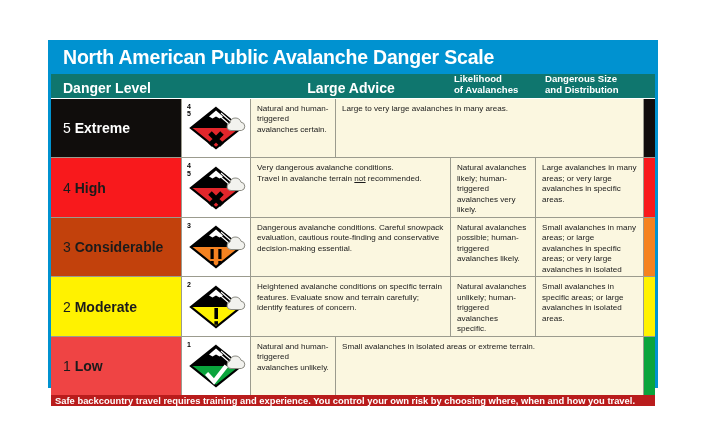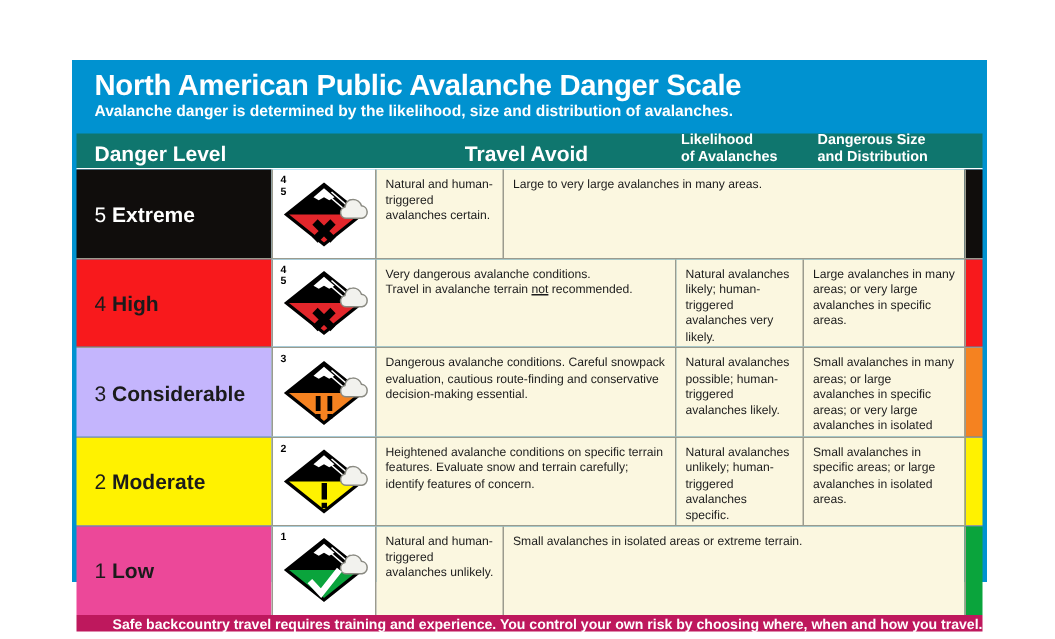--- a/index.html
+++ b/index.html
@@ -157,49 +157,48 @@
 
   
   .stripe {
     width: 11px;
     flex: none;
     border-left: 1px solid #9b9b8e;
   }
 
   
   .footer-band {
-    background: #be185d;
+    background: #b91c1c;
     height: 24px;
     display: flex;
     align-items: center;
-    padding-left: 24px;
+    padding-left: 4px;
     box-sizing: border-box;
   }
   .footer-text {
     color: #ffffff;
     font-size: 9.4px;
     font-weight: bold;
     white-space: nowrap;
   }
 </style>
 </head>
 <body>
 
 <div id="stage">
   <div class="poster">
 
     <div class="title-band">
       <div class="main-title">North American Public Avalanche Danger Scale</div>
-      <div class="sub-title">Avalanche danger is determined by the likelihood, size and distribution of avalanches.</div>
     </div>
     <div class="rule"></div>
 
     <div class="col-head">
       <div class="ch ch-danger">Danger Level</div>
-      <div class="ch ch-advice">Travel Avoid</div>
+      <div class="ch ch-advice">Large Advice</div>
       <div class="ch ch-likely">
         <div>Likelihood</div>
         <div>of Avalanches</div>
       </div>
       <div class="ch ch-size">
         <div>Dangerous Size</div>
         <div>and Distribution</div>
       </div>
     </div>
 
@@ -251,21 +250,21 @@
                 <path d="M26 30 L38 42 M38 30 L26 42" stroke="#000" stroke-width="5" stroke-linecap="butt"></path>
               </svg>
             </div>
           </div>
           <div class="cell-txt cell-advice">Very dangerous avalanche conditions.<br>Travel in avalanche terrain <u>not</u> recommended.</div>
           <div class="cell-txt cell-likely">Natural avalanches likely; human-triggered avalanches very likely.</div>
           <div class="cell-txt cell-size">Large avalanches in many areas; or very large avalanches in specific areas.</div>
           <div class="stripe" style="background: rgb(248, 25, 28);"></div>
         </div>
         <div class="row">
-          <div class="cell-level" style="background: #c4b5fd;">
+          <div class="cell-level" style="background: #c2410c;">
             <span class="level-label" style="color: rgb(27, 27, 27);"><span class="num">3</span> Considerable</span>
           </div>
           <div class="cell-icon">
             <div class="icon-nums">
               <div>3</div>
             </div>
             <div>
               <svg class="icon-svg" width="64" height="50" viewBox="0 0 64 50" xmlns="http://www.w3.org/2000/svg">
                 <polygon points="32,5 57,25 32,45 7,25" fill="#f58220" stroke="#000" stroke-width="2.2"></polygon>
                 <path d="M32,5 L57,25 L7,25 Z" fill="#000000"></path>
@@ -307,21 +306,21 @@
                 <rect x="30.4" y="39.2" width="3.6" height="3.6" fill="#000"></rect>
               </svg>
             </div>
           </div>
           <div class="cell-txt cell-advice">Heightened avalanche conditions on specific terrain features. Evaluate snow and terrain carefully; identify features of concern.</div>
           <div class="cell-txt cell-likely">Natural avalanches unlikely; human-triggered avalanches specific.</div>
           <div class="cell-txt cell-size">Small avalanches in specific areas; or large avalanches in isolated areas.</div>
           <div class="stripe" style="background: rgb(255, 242, 0);"></div>
         </div>
         <div class="row">
-          <div class="cell-level" style="background: #ec4899;">
+          <div class="cell-level" style="background: #ef4444;">
             <span class="level-label" style="color: rgb(27, 27, 27);"><span class="num">1</span> Low</span>
           </div>
           <div class="cell-icon">
             <div class="icon-nums">
               <div>1</div>
             </div>
             <div>
               <svg class="icon-svg" width="64" height="50" viewBox="0 0 64 50" xmlns="http://www.w3.org/2000/svg">
                 <polygon points="32,5 57,25 32,45 7,25" fill="#0aa43c" stroke="#000" stroke-width="2.2"></polygon>
                 <path d="M32,5 L57,25 L7,25 Z" fill="#000000"></path>

